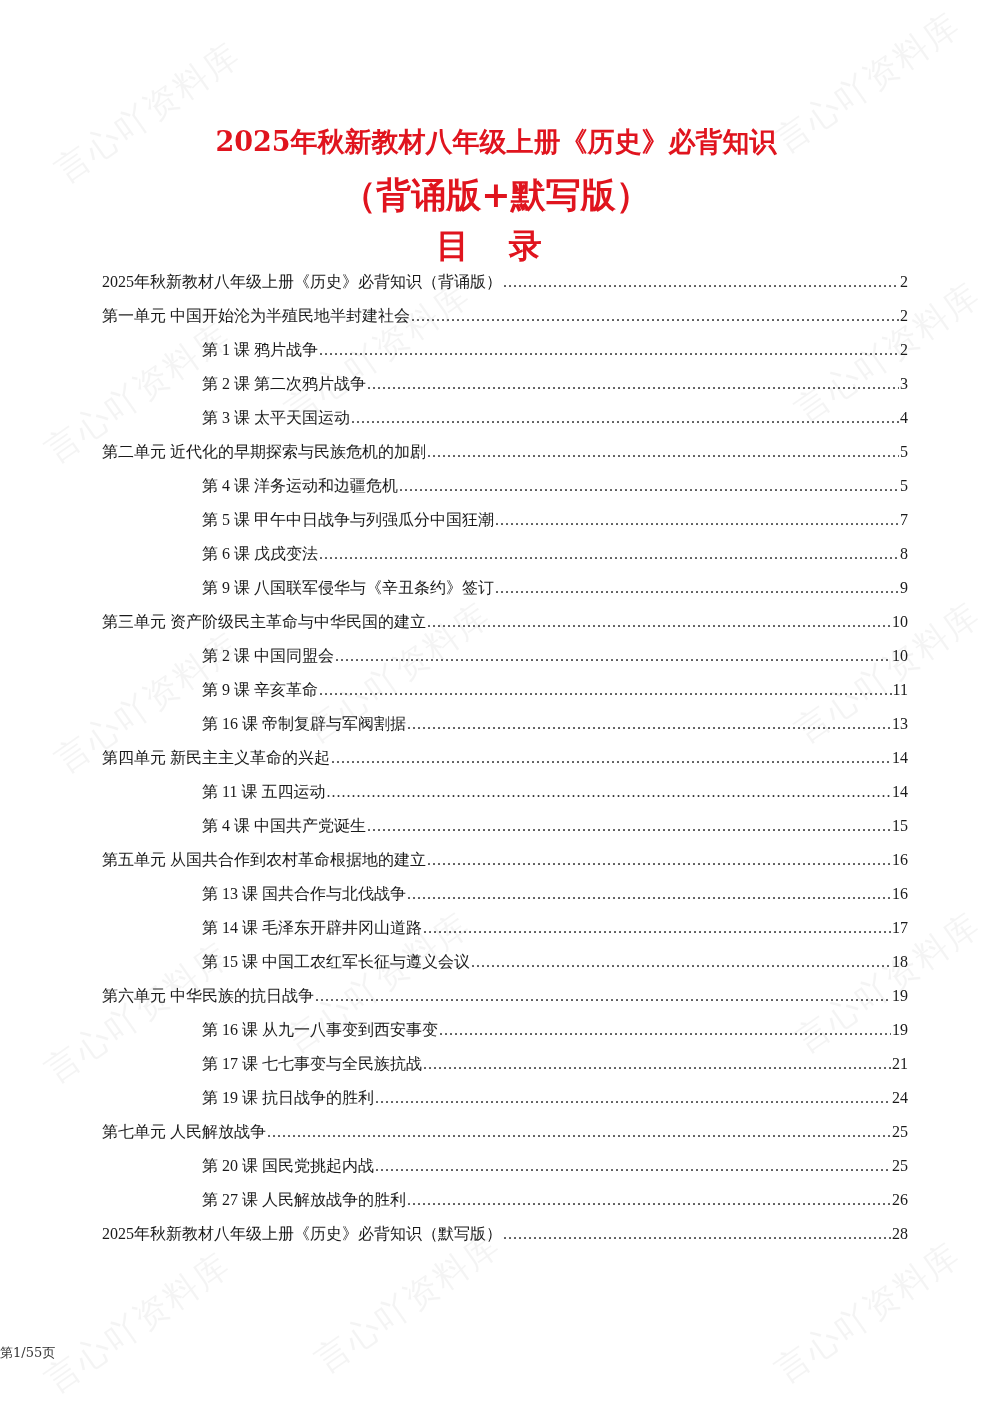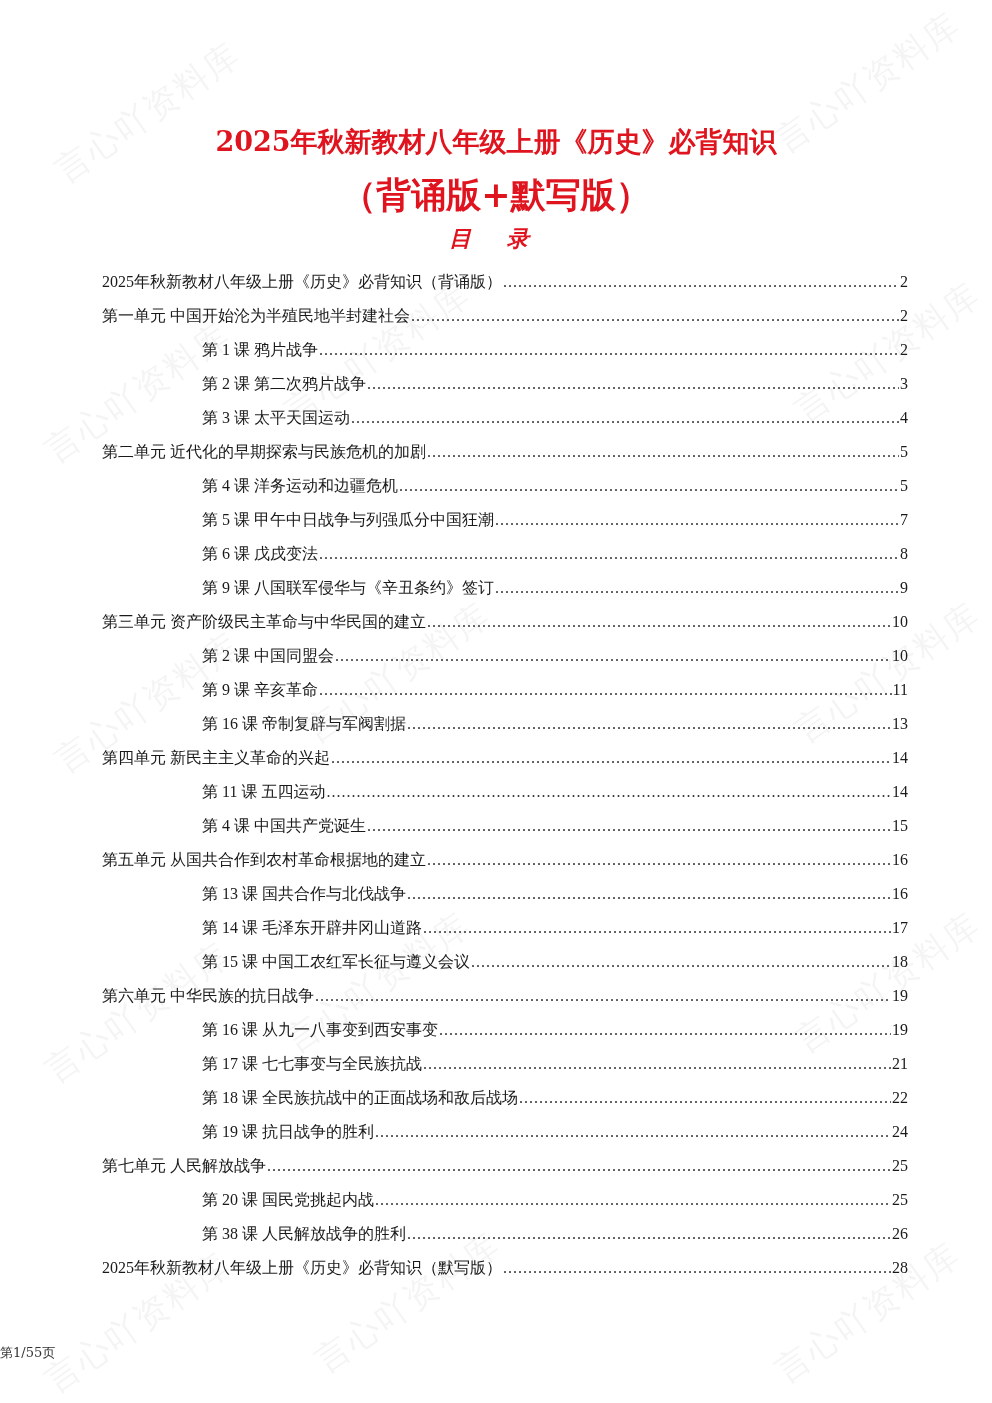--- a/index.html
+++ b/index.html
@@ -5,21 +5,21 @@
   html, body { margin: 0; padding: 0; background: #ffffff; }
   body { width: 992px; height: 1403px; position: relative; overflow: hidden;
          font-family: "DejaVu Serif", "Liberation Serif", serif; color: #1a1a1a; }
   .watermark { position: absolute; font-family: "DejaVu Sans", sans-serif; font-size: 34px;
                color: rgba(0,0,0,0.045); transform: rotate(-35deg); white-space: nowrap;
                pointer-events: none; letter-spacing: 2px; }
   .title { position: absolute; left: 0; width: 992px; text-align: center; color: #e0141e;
            font-weight: bold; font-family: "DejaVu Serif", "Liberation Serif", serif; margin-top: 12px; }
   .title1 { top: 112px; font-size: 27px; }
   .title2 { top: 160px; font-size: 35px; }
-  .title3 { top: 212px; font-size: 22px; letter-spacing: 14px; font-style: italic; }
+  .title3 { top: 212px; font-size: 33px; letter-spacing: 14px; }
   .toc { position: absolute; left: 102px; top: 258px; width: 806px; }
   .toc-row { display: flex; align-items: flex-end; height: 34px; font-size: 16px; line-height: 20px; font-family: Liberation Serif, serif; }
   .toc-row.lesson { padding-left: 100px; align-items: flex-end; }
   .toc-row .label { white-space: pre; flex: 0 0 auto; }
   .toc-row .dots { flex: 1 1 auto; overflow: hidden; white-space: nowrap; margin: 0 1px; color: #333; letter-spacing: 1px; }
   .toc-row .dots::after { content: "......................................................................................................................................................................................................................................"; }
   .toc-row .page { flex: 0 0 auto; }
   .footer { position: absolute; left: 0; width: 992px; top: 1344px; text-align: left; font-size: 13px; color: #333; }
 </style>
 </head>
@@ -161,41 +161,36 @@
       <span class="label">第 16 课 从九一八事变到西安事变</span>
       <span class="dots"></span>
       <span class="page">19</span>
     </div>
     <div class="toc-row lesson">
       <span class="label">第 17 课 七七事变与全民族抗战</span>
       <span class="dots"></span>
       <span class="page">21</span>
     </div>
     <div class="toc-row lesson">
-      <span class="label">第 18 课 全民族抗战中的正面战场和敌后战场</span>
-      <span class="dots"></span>
-      <span class="page">22</span>
-    </div>
-    <div class="toc-row lesson">
       <span class="label">第 19 课 抗日战争的胜利</span>
       <span class="dots"></span>
       <span class="page">24</span>
     </div>
     <div class="toc-row">
       <span class="label">第七单元 人民解放战争</span>
       <span class="dots"></span>
       <span class="page">25</span>
     </div>
     <div class="toc-row lesson">
       <span class="label">第 20 课 国民党挑起内战</span>
       <span class="dots"></span>
       <span class="page">25</span>
     </div>
     <div class="toc-row lesson">
-      <span class="label">第 38 课 人民解放战争的胜利</span>
+      <span class="label">第 27 课 人民解放战争的胜利</span>
       <span class="dots"></span>
       <span class="page">26</span>
     </div>
     <div class="toc-row">
       <span class="label">2025年秋新教材八年级上册《历史》必背知识（默写版）</span>
       <span class="dots"></span>
       <span class="page">28</span>
     </div>
   </div>
 

